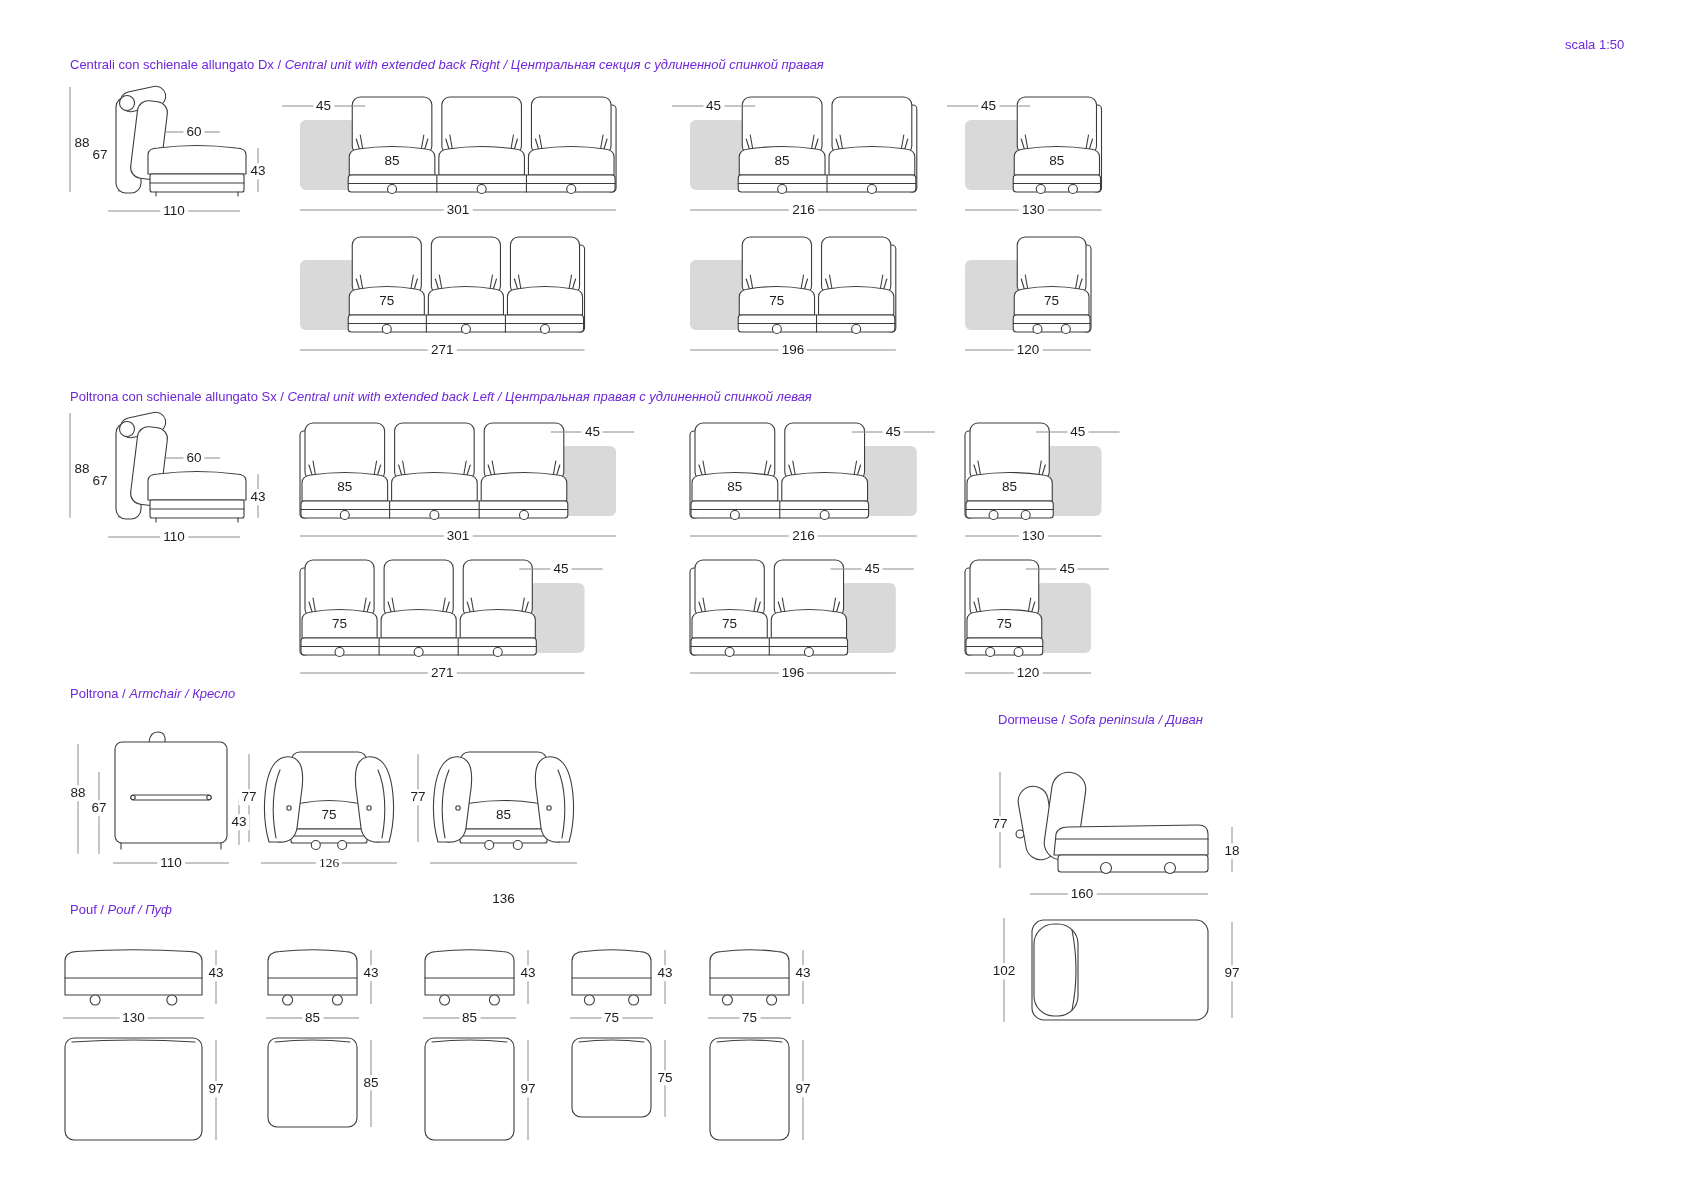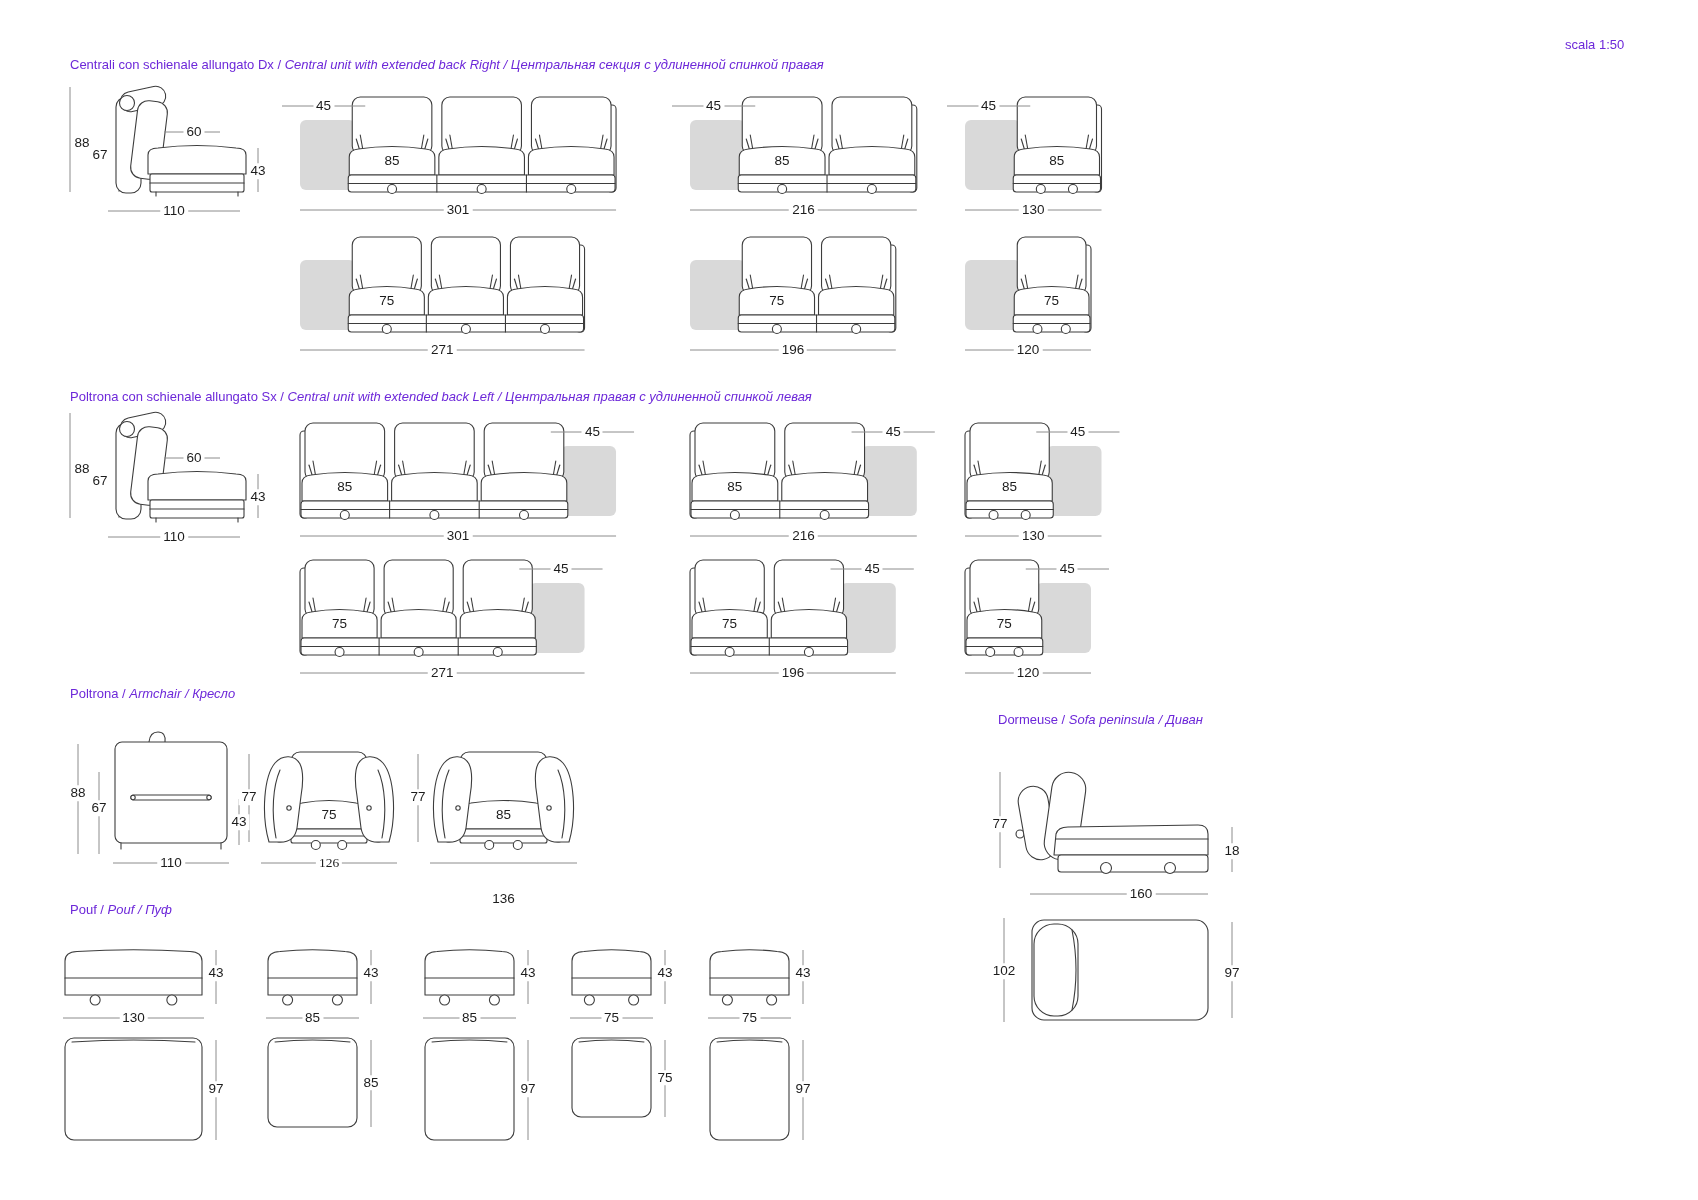--- a/index.html
+++ b/index.html
@@ -522,21 +522,21 @@
     <span class="dim" style="left: 239px; top: 822px;">43</span>
     <span class="dim" style="left: 171px; top: 863px;">110</span>
     <span class="dim" style="left: 249px; top: 797px;">77</span>
     <span class="dim" style="left: 329px; top: 815px;">75</span>
     <span class="dim" style="left: 329px; top: 863px; font-family: Liberation Serif, serif;">126</span>
     <span class="dim" style="left: 418px; top: 797px;">77</span>
     <span class="dim" style="left: 503.5px; top: 815px;">85</span>
     <span class="dim" style="left: 503.5px; top: 863px; margin-top: 36px;">136</span>
     <span class="dim" style="left: 1000px; top: 824px;">77</span>
     <span class="dim" style="left: 1232px; top: 851px;">18</span>
-    <span class="dim" style="left: 1141px; top: 894px; text-align: right;">160</span>
+    <span class="dim" style="left: 1082px; top: 894px; text-align: right;">160</span>
     <span class="dim" style="left: 1004px; top: 971px;">102</span>
     <span class="dim" style="left: 1232px; top: 973px;">97</span>
     <span class="dim" style="left: 216px; top: 973px;">43</span>
     <span class="dim" style="left: 133.5px; top: 1018px;">130</span>
     <span class="dim" style="left: 216px; top: 1089px;">97</span>
     <span class="dim" style="left: 371px; top: 973px;">43</span>
     <span class="dim" style="left: 312.5px; top: 1018px;">85</span>
     <span class="dim" style="left: 371px; top: 1082.5px;">85</span>
     <span class="dim" style="left: 528px; top: 973px;">43</span>
     <span class="dim" style="left: 469.5px; top: 1018px;">85</span>

